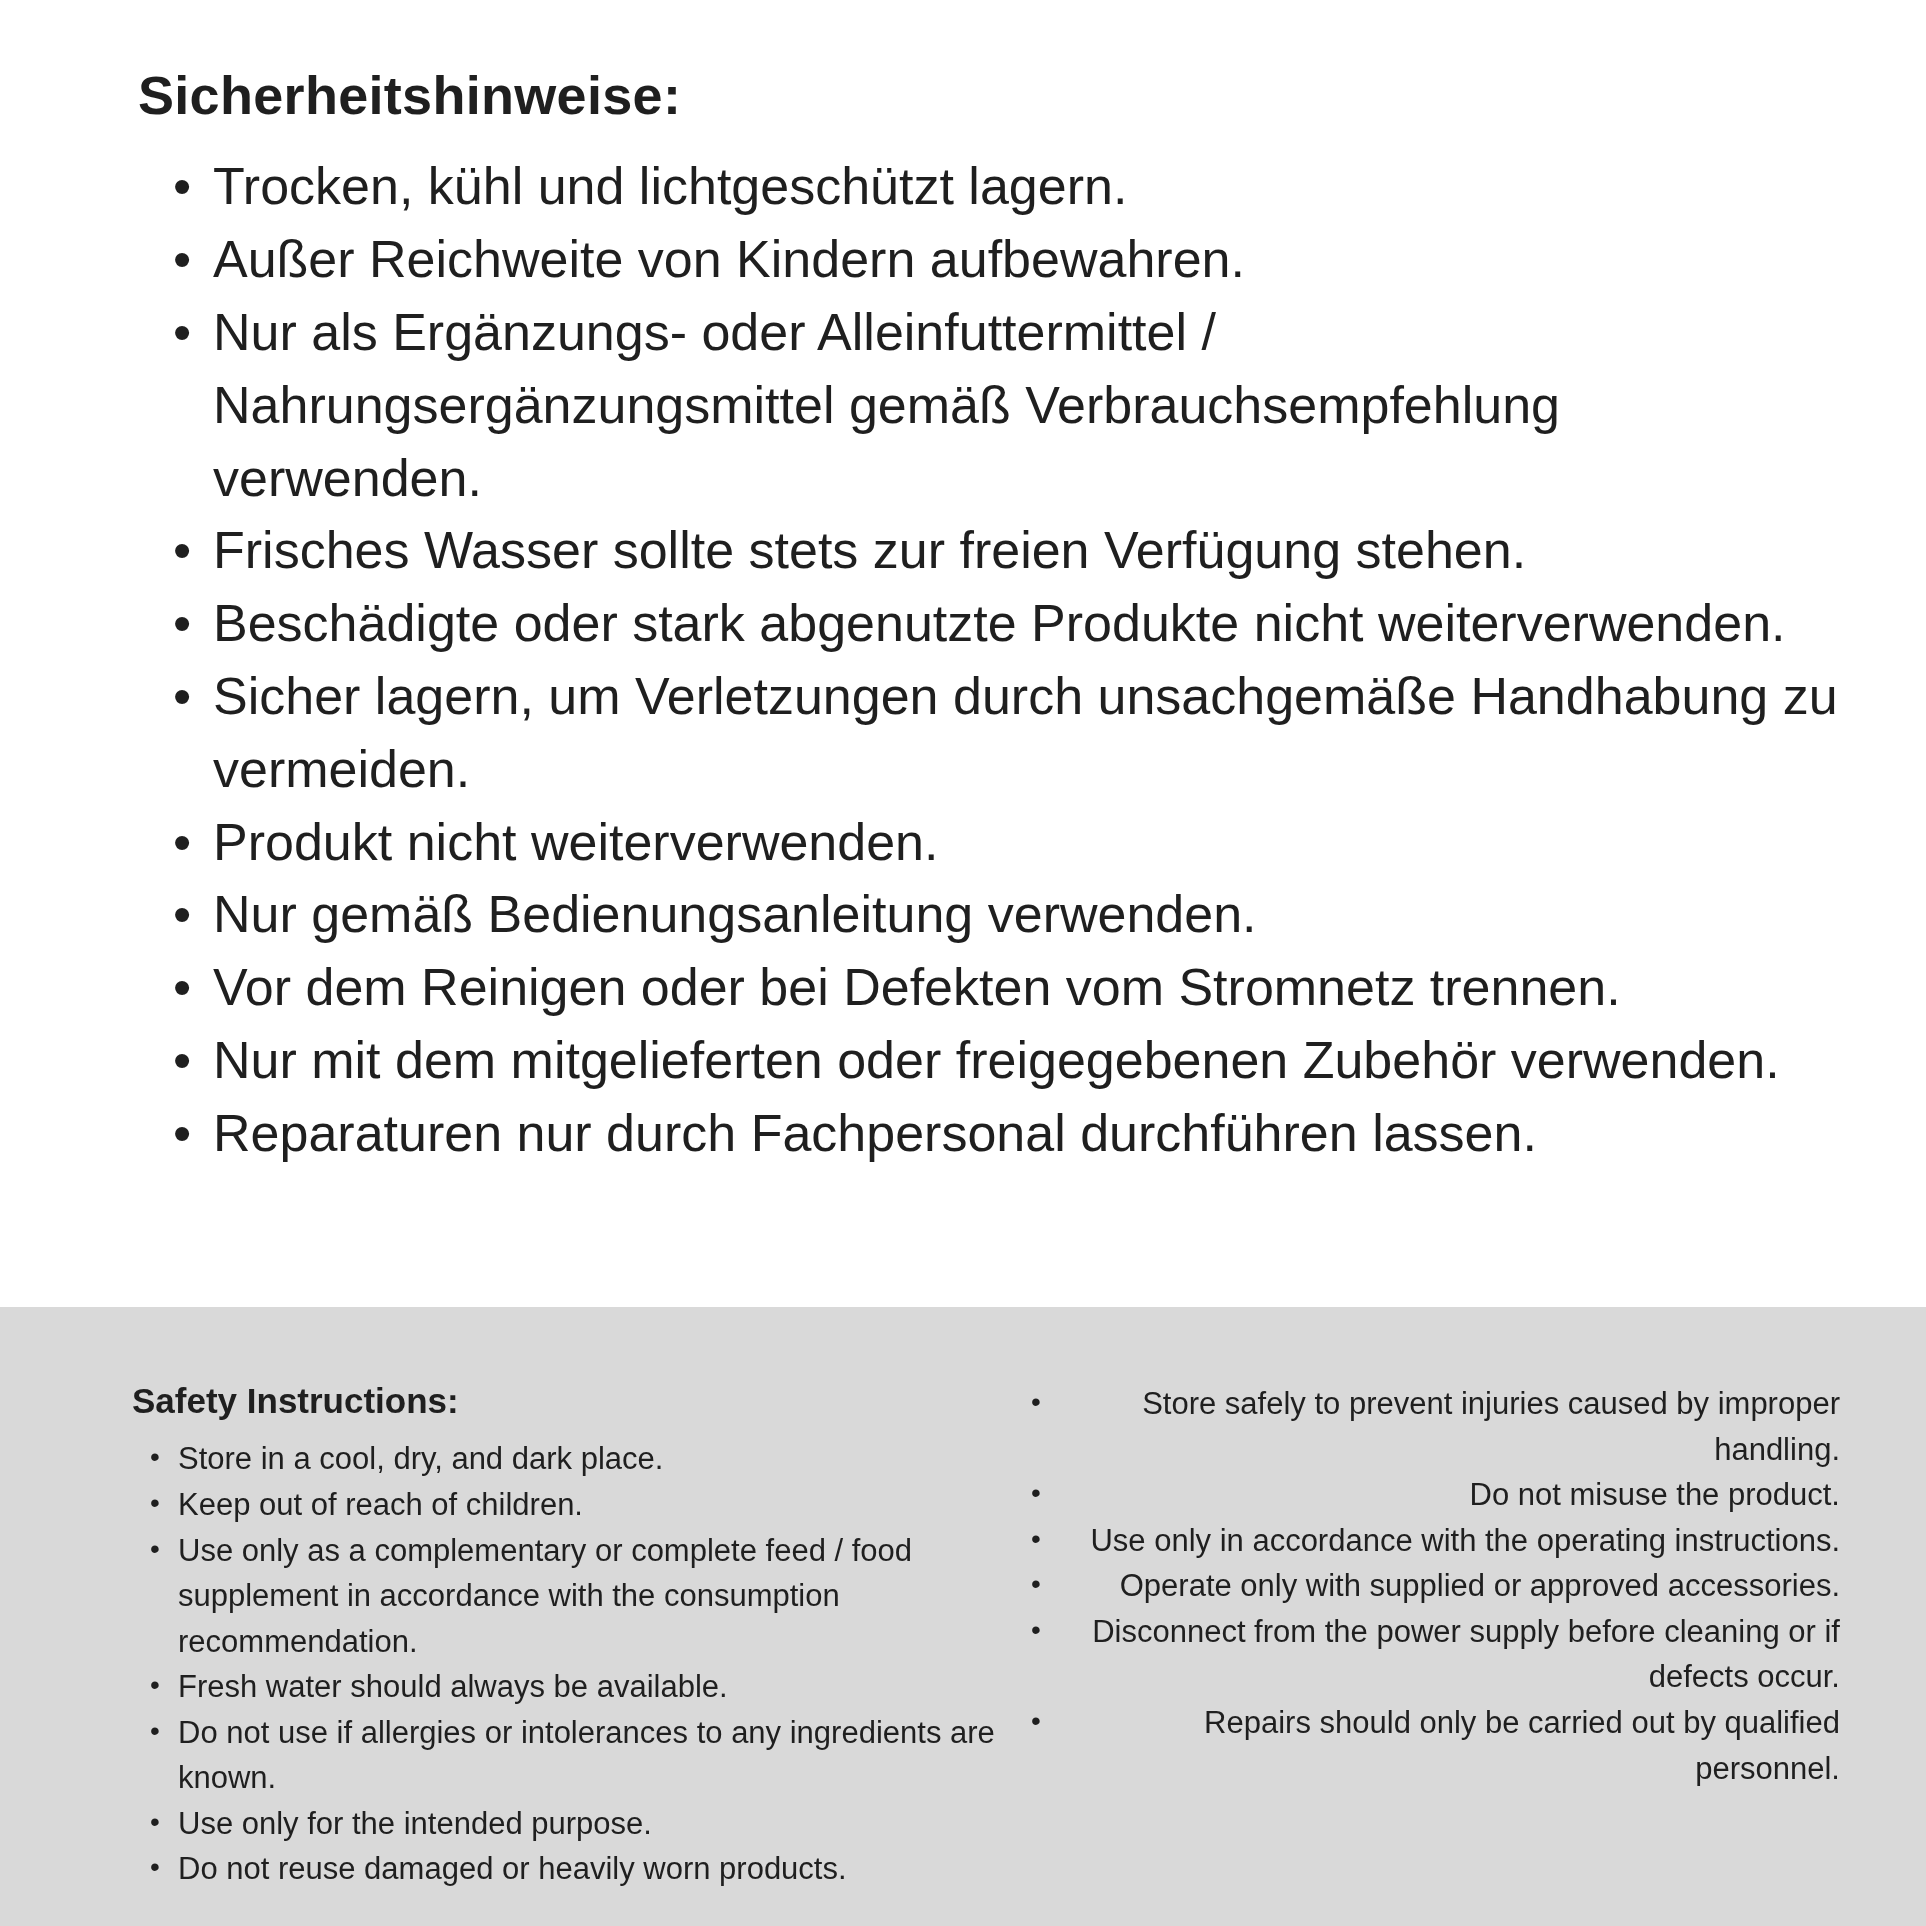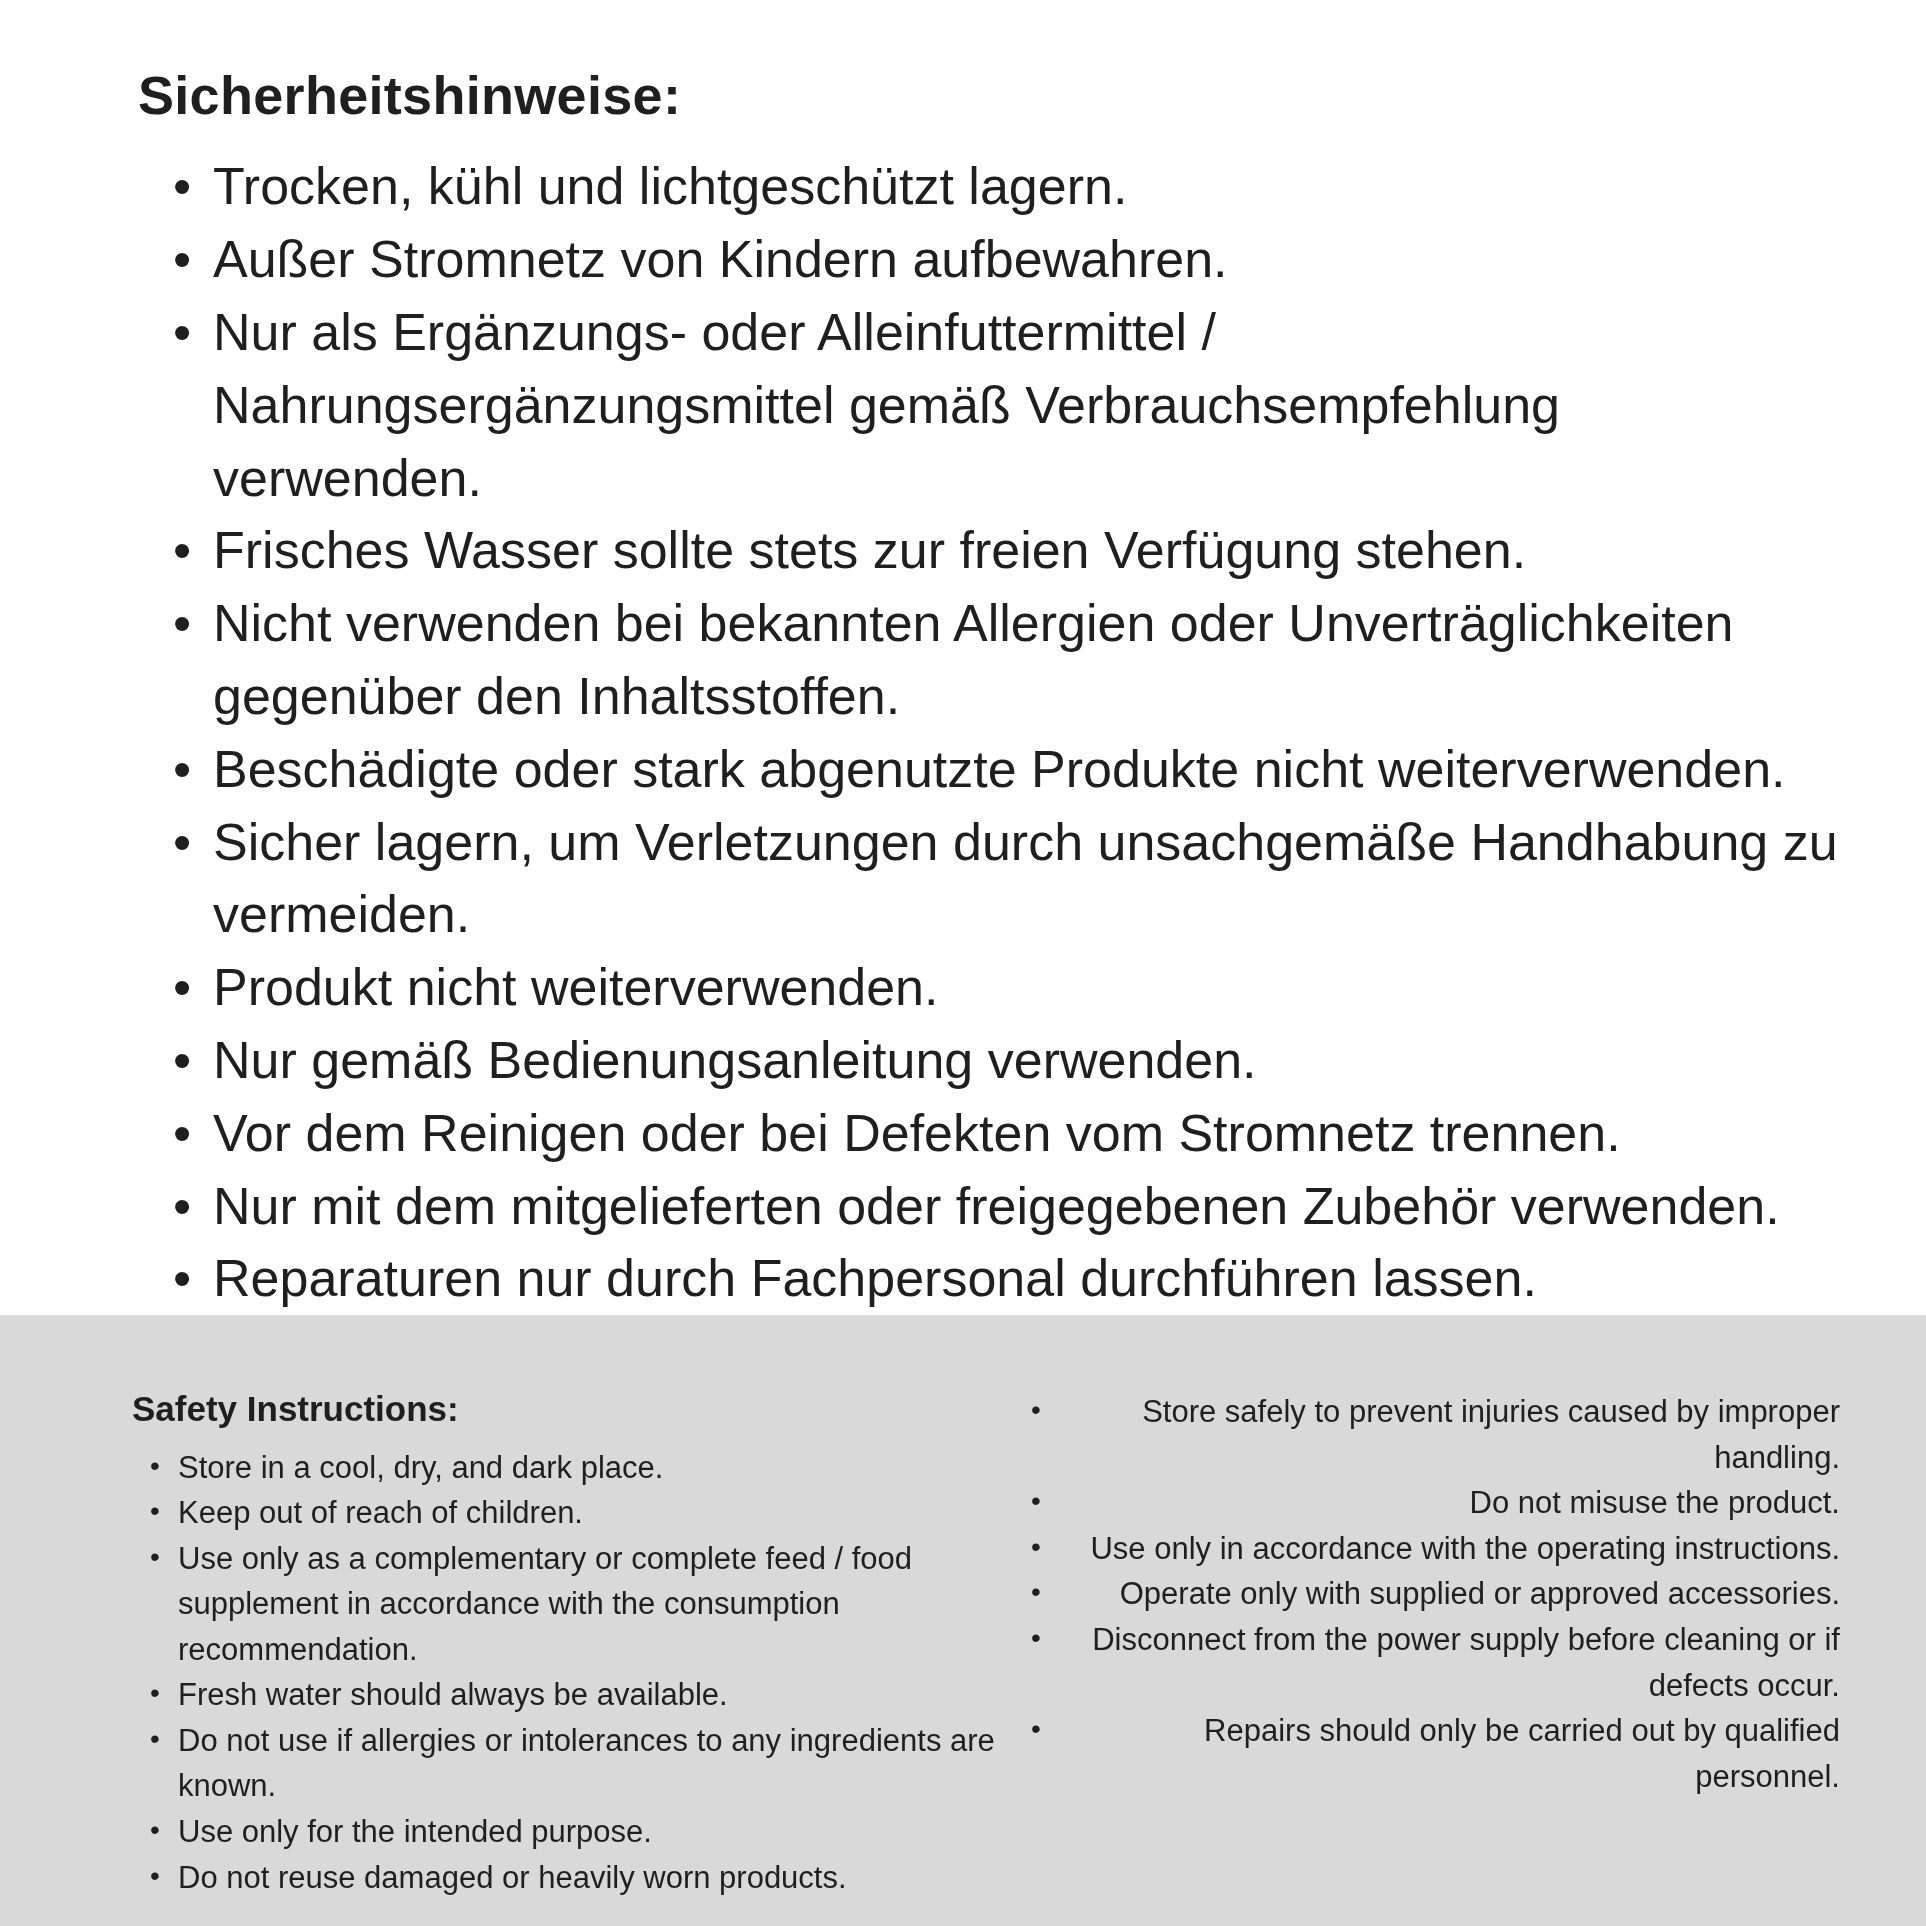--- a/index.html
+++ b/index.html
@@ -90,24 +90,23 @@
 </style>
 </head>
 <body>
 
 <div class="page">
 
   <div class="german-section">
     <div class="german-heading">Sicherheitshinweise:</div>
     <ul class="german-list">
         <li>Trocken, kühl und lichtgeschützt lagern.</li>
-        <li>Außer Stromnetz von Kindern aufbewahren.</li>
+        <li>Außer Reichweite von Kindern aufbewahren.</li>
         <li>Nur als Ergänzungs- oder Alleinfuttermittel / Nahrungsergänzungsmittel gemäß Verbrauchsempfehlung verwenden.</li>
         <li>Frisches Wasser sollte stets zur freien Verfügung stehen.</li>
-        <li>Nicht verwenden bei bekannten Allergien oder Unverträglichkeiten gegenüber den Inhaltsstoffen.</li>
         <li>Beschädigte oder stark abgenutzte Produkte nicht weiterverwenden.</li>
         <li>Sicher lagern, um Verletzungen durch unsachgemäße Handhabung zu vermeiden.</li>
         <li>Produkt nicht weiterverwenden.</li>
         <li>Nur gemäß Bedienungsanleitung verwenden.</li>
         <li>Vor dem Reinigen oder bei Defekten vom Stromnetz trennen.</li>
         <li>Nur mit dem mitgelieferten oder freigegebenen Zubehör verwenden.</li>
         <li>Reparaturen nur durch Fachpersonal durchführen lassen.</li>
       </ul>
   </div>
 

